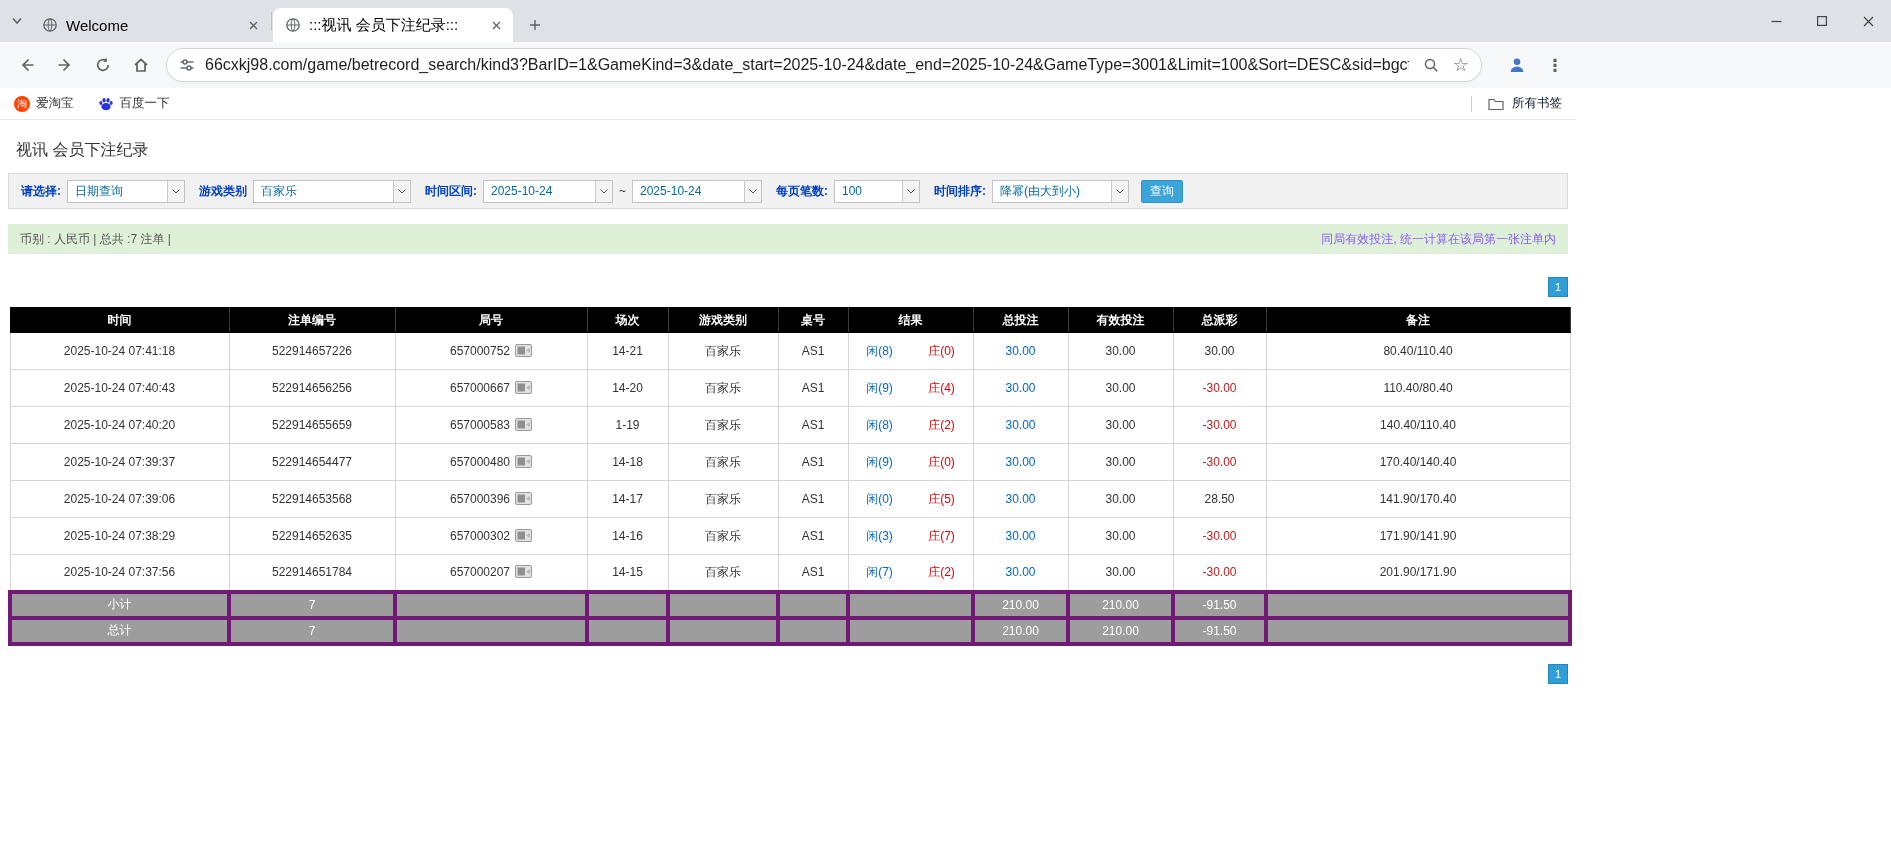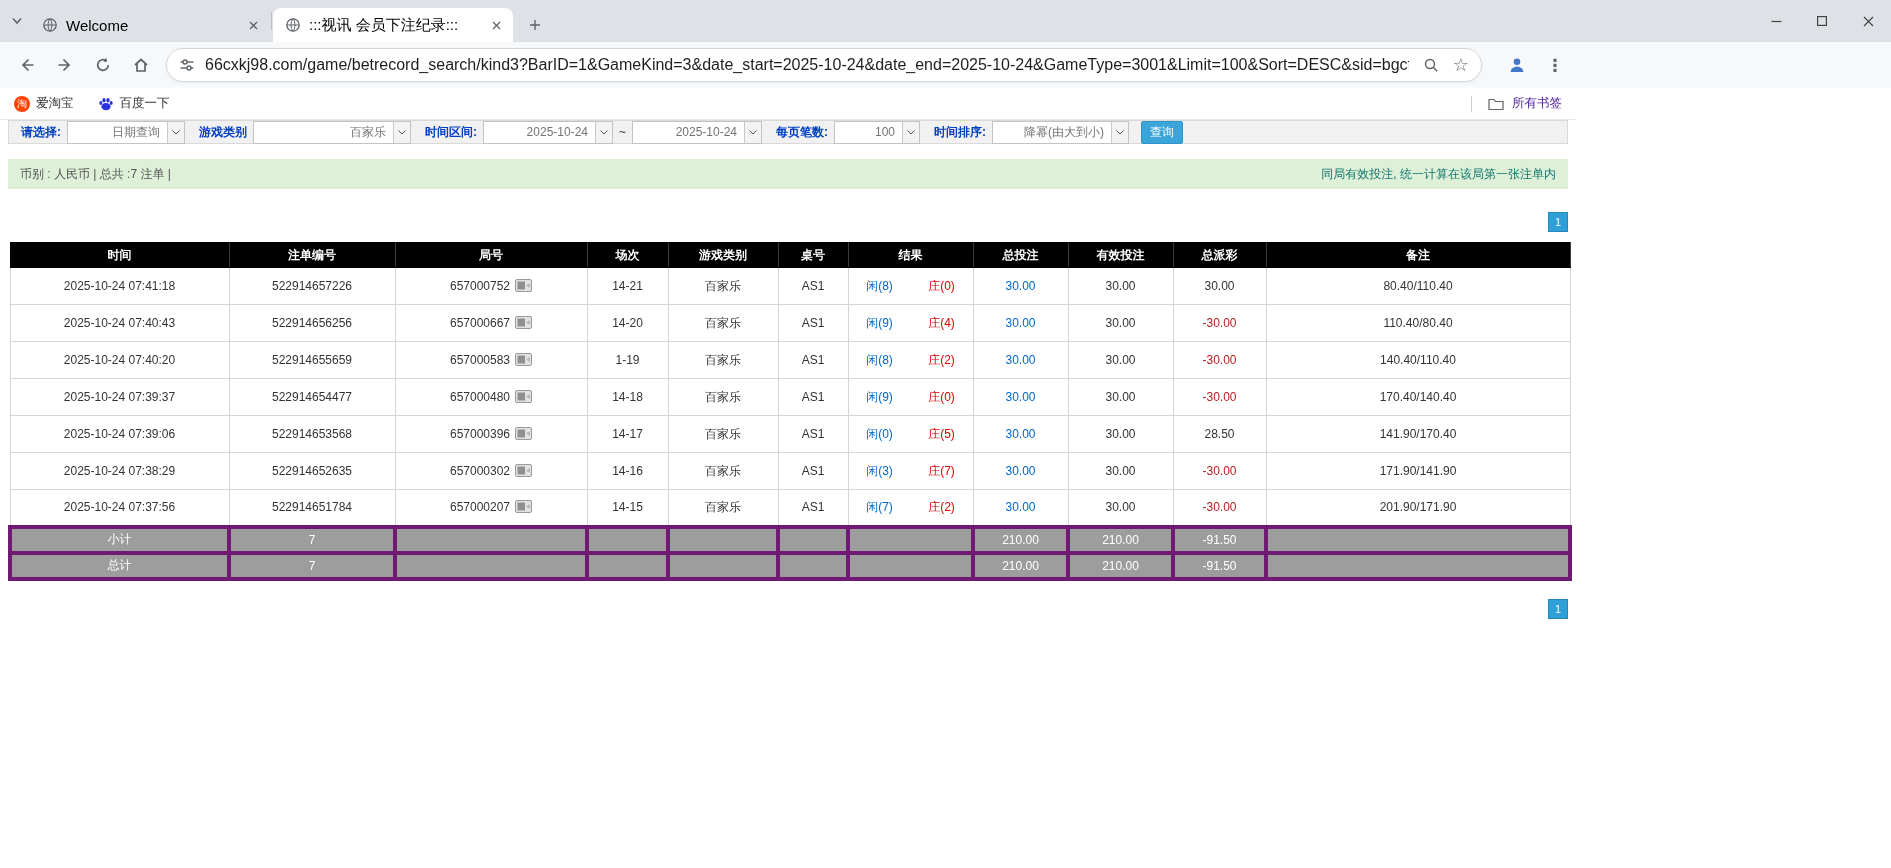--- a/index.html
+++ b/index.html
@@ -29,39 +29,39 @@
              padding:0 12px; margin-left:6px; width:1316px; box-shadow:0 1px 3px rgba(0,0,0,0.05); }
   .site-info { margin-right:10px; display:flex; cursor:pointer; }
   .url-text { flex:1; font-size:16px; color:#1c1e21; white-space:nowrap; overflow:hidden; }
   .omni-icon { margin-left:14px; display:flex; align-items:center; cursor:pointer; }
   .star-glyph { font-size:18px; color:#5f6368; line-height:1; }
   .menu-glyph { font-size:17px; color:#5f6368; line-height:1; font-weight:bold; }
 
   .bookmarks { height:32px; background:#fff; display:flex; align-items:center; padding:0 14px; width:1576px; border-bottom:1px solid #e8e8e8; }
   .bm-item { display:flex; align-items:center; gap:6px; margin-right:24px; font-size:12.5px; color:#333; cursor:pointer; }
   .bm-ico-taobao { width:16px; height:16px; background:#ff4200; color:#fff; border-radius:8px; font-size:10px; line-height:16px; text-align:center; }
-  .bm-right { margin-left:auto; display:flex; align-items:center; gap:8px; font-size:12.5px; color:#4c1d95; cursor:pointer; }
+  .bm-right { margin-left:auto; display:flex; align-items:center; gap:8px; font-size:12.5px; color:#0f172a; cursor:pointer; }
   .bm-divider { width:1px; height:16px; background:#ccc; margin-right:8px; }
 
   
   .page { width:1576px; background:#fff; }
   .page-title { font-size:16px; color:#333; font-weight:500; margin:20px 0 12px 16px; }
 
-  .filterbar { margin:0 8px; background:#f1f1f1; border:1px solid #d9d9d9; height:24px; display:flex; align-items:center; padding:0 12px; font-size:12px; }
+  .filterbar { margin:0 8px; background:#f1f1f1; border:1px solid #d9d9d9; height:36px; display:flex; align-items:center; padding:0 12px; font-size:12px; }
   .flabel { color:#0040c0; font-weight:bold; margin:0 6px 0 14px; white-space:nowrap; }
   .flabel.first { margin-left:0; }
   .fsep { margin:0 6px; color:#333; }
   .combo { display:inline-flex; align-items:center; background:#fff; border:1px solid #c3c3c3; height:23px; cursor:pointer; }
-  .combo-value { flex:1; padding:13px 7px; font-size:12px; color:#737373; white-space:nowrap; overflow:hidden;text-align:right; }
+  .combo-value { flex:1; padding:13px 7px; font-size:12px; color:#0369a1; white-space:nowrap; overflow:hidden; }
   .combo-arrow { width:17px; height:100%; border-left:1px solid #c9c9c9; background:#f3f3f3; display:flex; align-items:center; justify-content:center; }
   .w-type { width:118px; } .w-game { width:158px; } .w-date { width:130px; } .w-size { width:86px; } .w-sort { width:137px; }
   .btn-search { background:#3ba5da; color:#fff; font-size:12px; height:23px; padding:0 8px; border:1px solid #2e94c9; border-radius:2px; margin-left:12px; cursor:pointer; font-family:inherit; }
 
   .summarybar { margin:15px 8px 0; background:#dff0d8; height:30px; display:flex; align-items:center; justify-content:space-between; padding:0 12px; font-size:12px; color:#555; }
-  .summary-right { color:#0f766e; white-space:nowrap; }
+  .summary-right { color:#8b5cf6; white-space:nowrap; }
 
   .pager { display:flex; justify-content:flex-end; margin:23px 8px 10px; }
   .pager.bottom { margin:18px 8px 0; }
   .page-btn { min-width:20px; height:20px; background:#2e9fd8; border:1px solid #2687b9; color:#fff; font-size:11px;
               display:flex; align-items:center; justify-content:center; cursor:pointer; font-family:inherit; }
 
   table.bet-table { border-collapse:collapse; table-layout:fixed; margin:0 8px; width:1560px; font-size:12px; }
   .bet-table th { background:#000; color:#fff; height:25px; font-weight:bold; border:1px solid #000; border-right:1px solid #3a3a3a; padding:0 2px; }
   .bet-table td { border:1px solid #d6d6d6; height:37px; text-align:center; color:#333; padding:0 4px; white-space:nowrap; overflow:hidden; background:#fff; }
   .res-p { color:#0066cc; }
@@ -221,20 +221,21 @@
       <svg width="16" height="14" viewBox="0 0 16 14">
           <path d="M1 2.5 H6 L7.5 4.5 H15 V12.5 H1 Z" fill="none" stroke="#5f6368" stroke-width="1.2"></path>
         </svg>
     </span>
     <span>所有书签</span>
   </span>
 </div>
 
 <div class="page">
 
+  <div class="page-title">视讯 会员下注纪录</div>
 
   <div class="filterbar">
     <span class="flabel first">请选择:</span>
     <span class="combo w-type">
       <span class="combo-value">日期查询</span>
       <span class="combo-arrow">
           <svg width="8" height="5" viewBox="0 0 8 5">
             <path d="M0.5 0.5 L4 4 L7.5 0.5" stroke="#555" fill="none"></path>
           </svg>
         </span>

